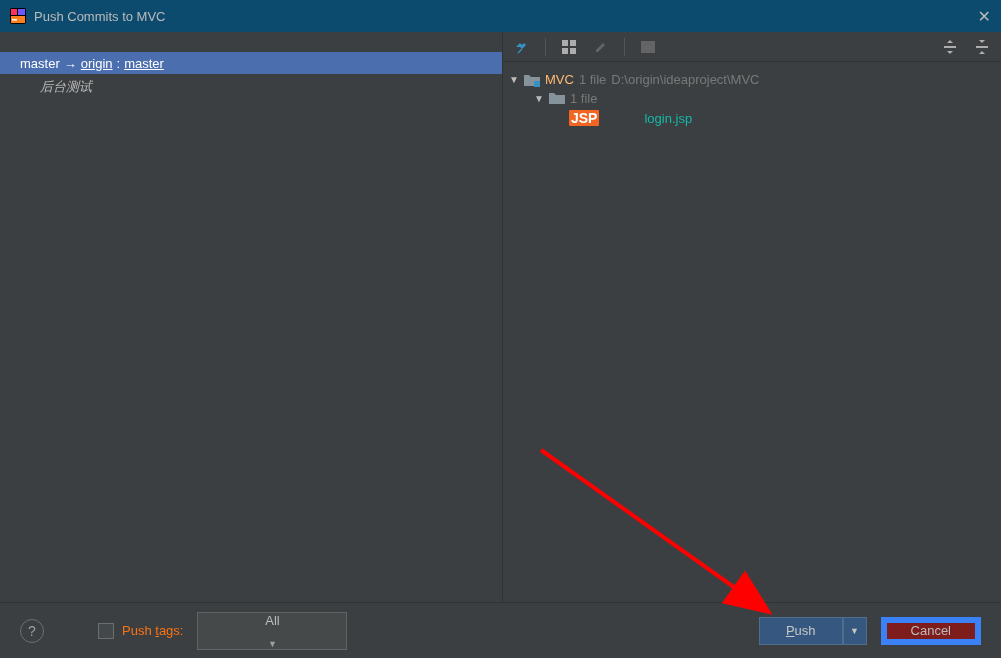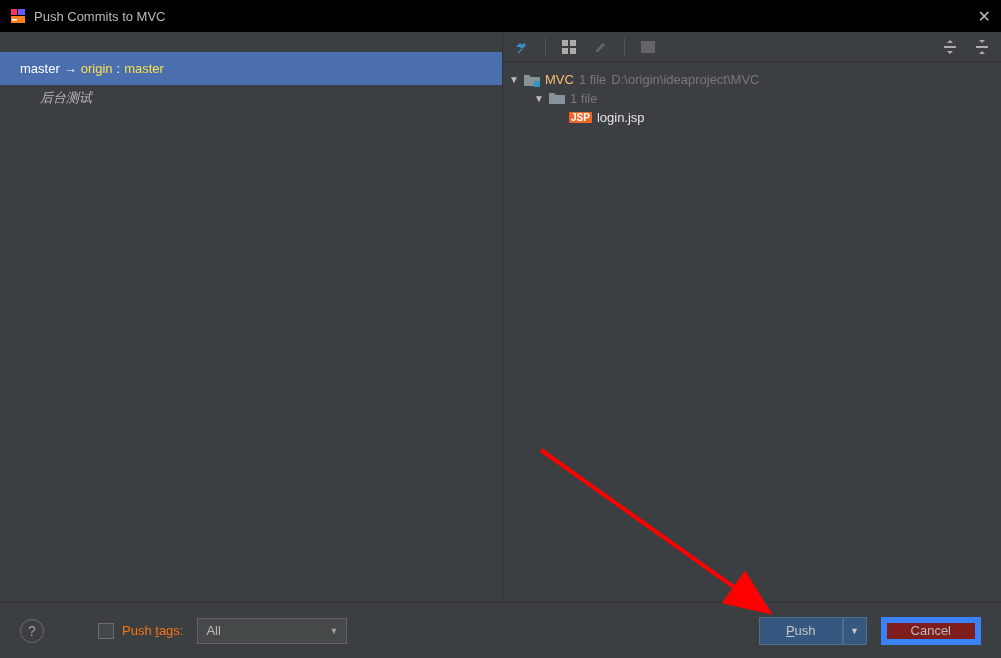--- a/index.html
+++ b/index.html
@@ -15,21 +15,21 @@
       background: #3c3f41;
       color: #bbbbbb;
       overflow: hidden;
       position: relative;
     }
     .title-bar {
       height: 32px;
       display: flex;
       align-items: center;
       padding: 0 10px;
-      background: #000000;
+      background: #0c4a6e;
     }
     .title-bar .app-icon {
       width: 16px;
       height: 16px;
       margin-right: 8px;
     }
     .title-bar .title {
       flex: 1;
       color: #bbbbbb;
     }
@@ -48,30 +48,31 @@
       display: flex;
       flex-direction: column;
     }
     .left-panel .header-space {
       height: 20px;
     }
     .branch-row {
       background: #4b6eaf;
       color: #ffffff;
       padding: 0 20px;
-      height: 33px;
+      height: 22px;
       display: flex;
       align-items: center;
     }
     .branch-row .arrow {
       margin: 0 4px;
       color: #ffffff;
     }
     .branch-row .link {
-      color: #fde047;
+      color: #ffffff;
+      text-decoration: underline;
       cursor: pointer;
     }
     .branch-row .colon {
       margin: 0 4px;
     }
     .commit-item {
       padding: 4px 40px;
       color: #bbbbbb;
       font-style: italic;
     }
@@ -124,33 +125,34 @@
       font-size: 10px;
       width: 10px;
     }
     .folder-icon {
       display: flex;
       align-items: center;
     }
     .file-badge {
       background: #f26522;
       color: #fff;
-      font-size: 10px;
+      font-size: 14px;
       padding: 0 2px;
       border-radius: 1px;
       font-weight: bold;
     }
     .project-name {
       color: #fdba74;
     }
     .folder-name {
       color: #bbbbbb;
     }
     .file-link {
-      color: #e5e5e5;
+      color: #14b8a6;
+      margin-left: 40px;
     }
     .file-count {
       color: #787878;
     }
     .path-hint {
       color: #787878;
     }
     .footer {
       height: 56px;
       border-top: 1px solid #323232;
@@ -185,28 +187,29 @@
       background: #43494a;
     }
     .checkbox-label {
       color: #f97316;
     }
     .checkbox-label .underline {
       text-decoration: underline;
     }
     .dropdown {
       width: 150px;
-      height: 26px;
+      height: 38px;
       border: 1px solid #646464;
       background: #45494a;
       color: #bbbbbb;
       display: flex;
       align-items: center;
       padding: 0 8px;
       justify-content: space-between;
+      flex-direction: column;
     }
     .dropdown .dd-arrow {
       font-size: 9px;
       color: #9f9f9f;
     }
     .footer-spacer {
       flex: 1;
     }
     .push-btn-group {
       display: flex;

